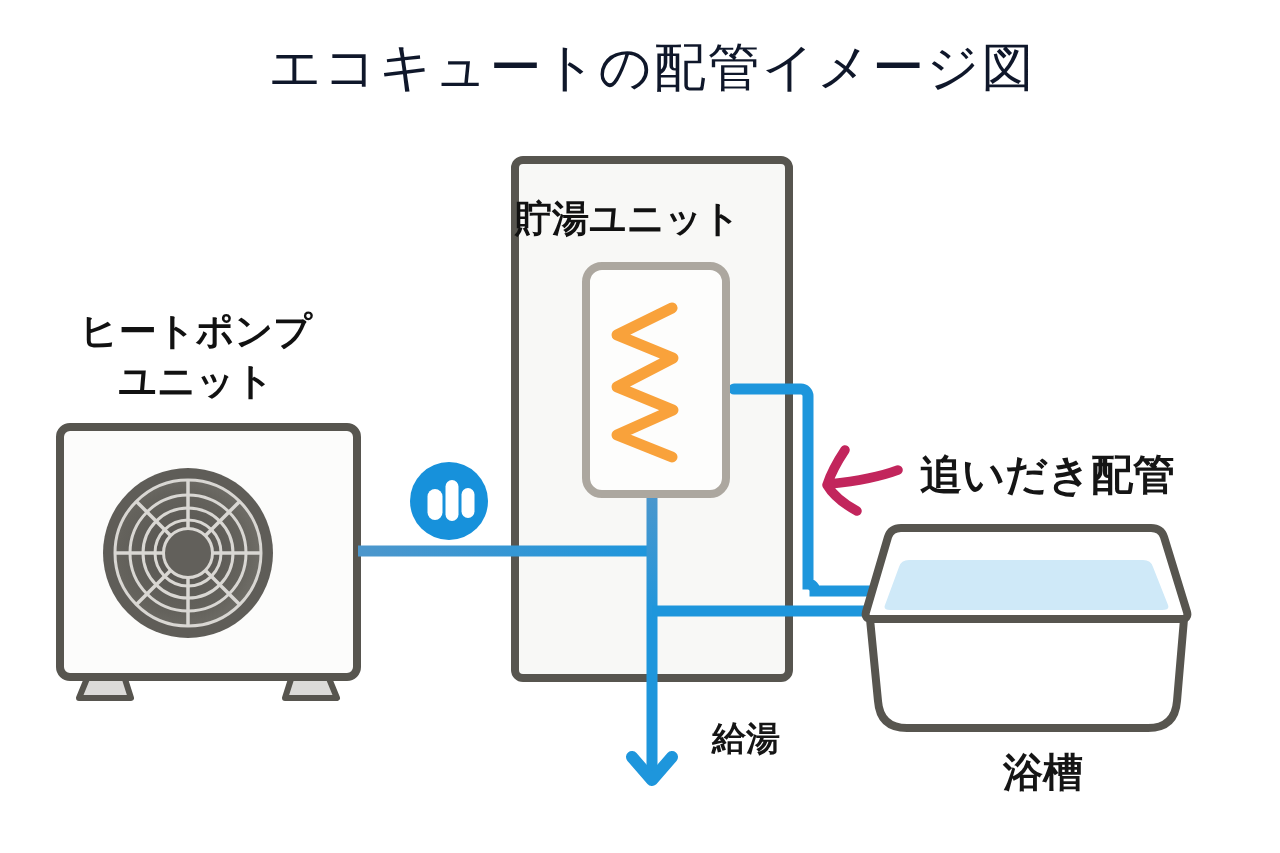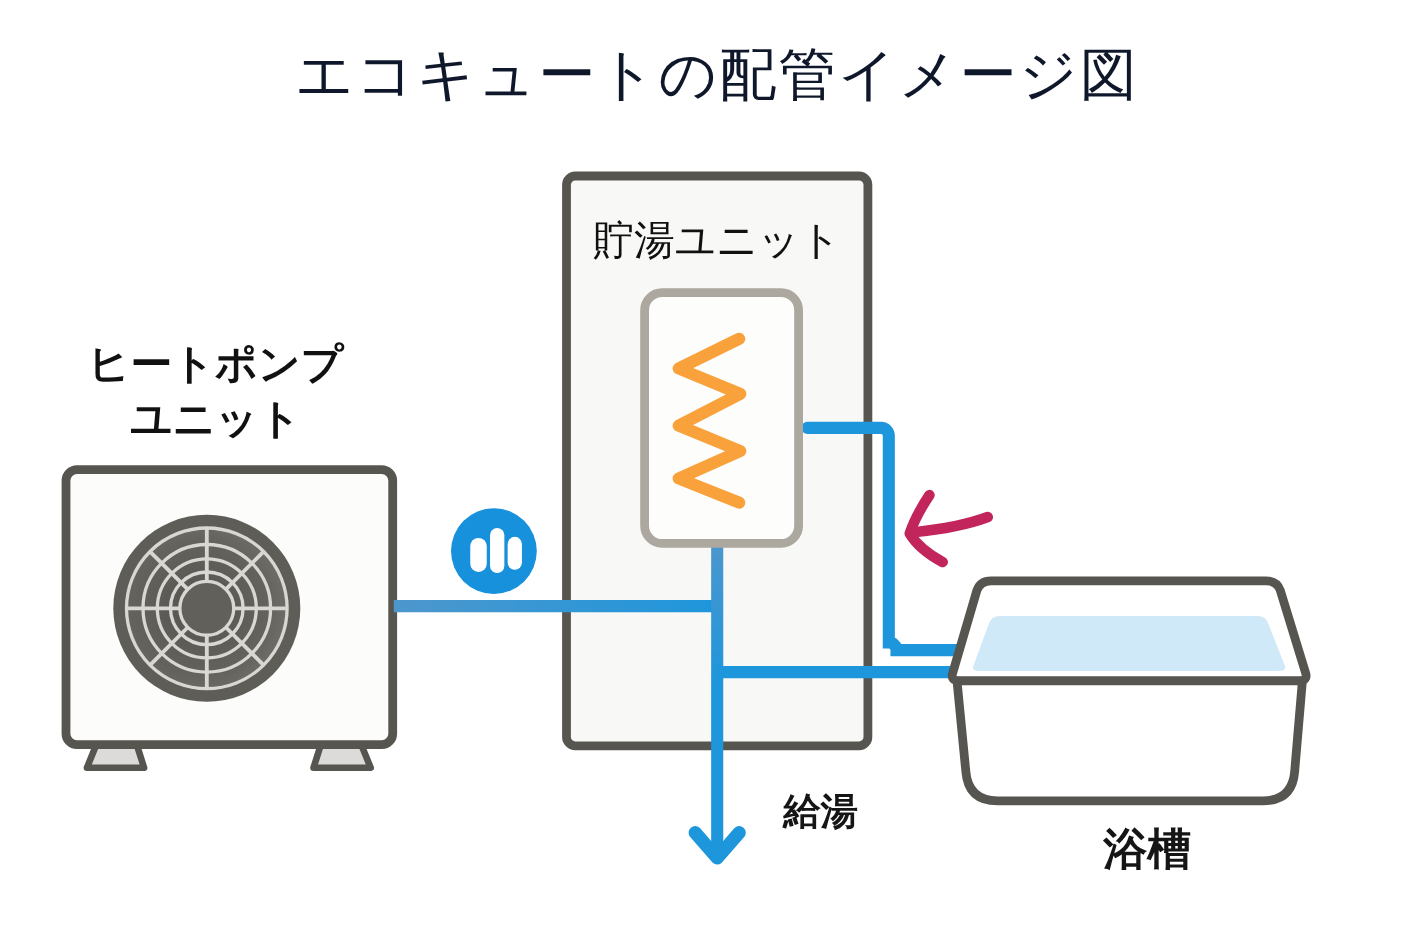--- a/index.html
+++ b/index.html
@@ -7,21 +7,21 @@
     position:relative;width:1280px;height:853px;background:#ffffff;overflow:hidden;
     font-family:"Liberation Sans","DejaVu Sans",sans-serif;color:#111111;
   }
   svg{position:absolute;left:0;top:0;}
   .lbl{position:absolute;font-weight:bold;color:#151515;white-space:nowrap;line-height:1.1;}
   .title{
     position:absolute;left:12px;top:33px;width:100%;text-align:center;
     font-size:52px;font-weight:400;letter-spacing:2px;color:#0f172a;
   }
   .hp-label{position:absolute;left:36px;width:320px;text-align:center;font-weight:bold;font-size:38px;}
-  .tank-label{position:absolute;left:515px;top:194px;width:274px;text-align:center;font-weight:normal;font-size:37px;}
+  .tank-label{position:absolute;left:515px;top:194px;width:274px;text-align:left;font-weight:bold;font-size:37px;}
 </style>
 </head>
 <body>
 
 <div id="canvas">
 
   <svg width="1280" height="853" viewBox="0 0 1280 853">
     <defs>
       <radialGradient id="fanInner" cx="45%" cy="50%" r="60%">
         <stop offset="0%" stop-color="#555350"></stop>
@@ -95,17 +95,18 @@
     <path d="M 898 470 C 874 479 849 482 830 484 M 845 450 C 837 462 831 473 827 485 M 827 485 C 833 495 844 504 857 511" fill="none" stroke-width="9.5" stroke-linecap="round" stroke-linejoin="round" stroke="#C2255C"></path>
   </svg>
 
   <div class="title">エコキュートの配管イメージ図</div>
 
   <div class="hp-label" style="top:356px;">ユニット</div>
   <div class="hp-label" style="top:306px;">ヒートポンプ</div>
 
   <div class="tank-label">貯湯ユニット</div>
 
+  <div class="lbl" style="left:920px;top:452px;font-size:42px;">追いだき配管</div>
 
   <div class="lbl" style="left:712px;top:720px;font-size:34px;">給湯</div>
 
   <div class="lbl" style="left:982px;top:750px;font-size:40px;margin-left:21px;">浴槽</div>
 </div>
 
 </body></html>

